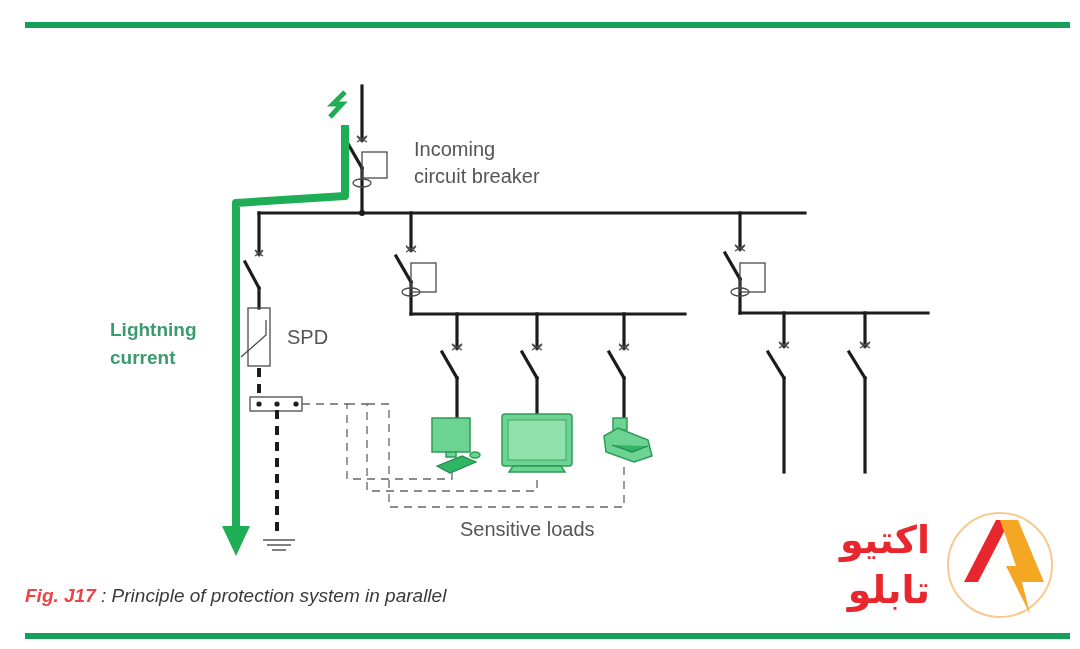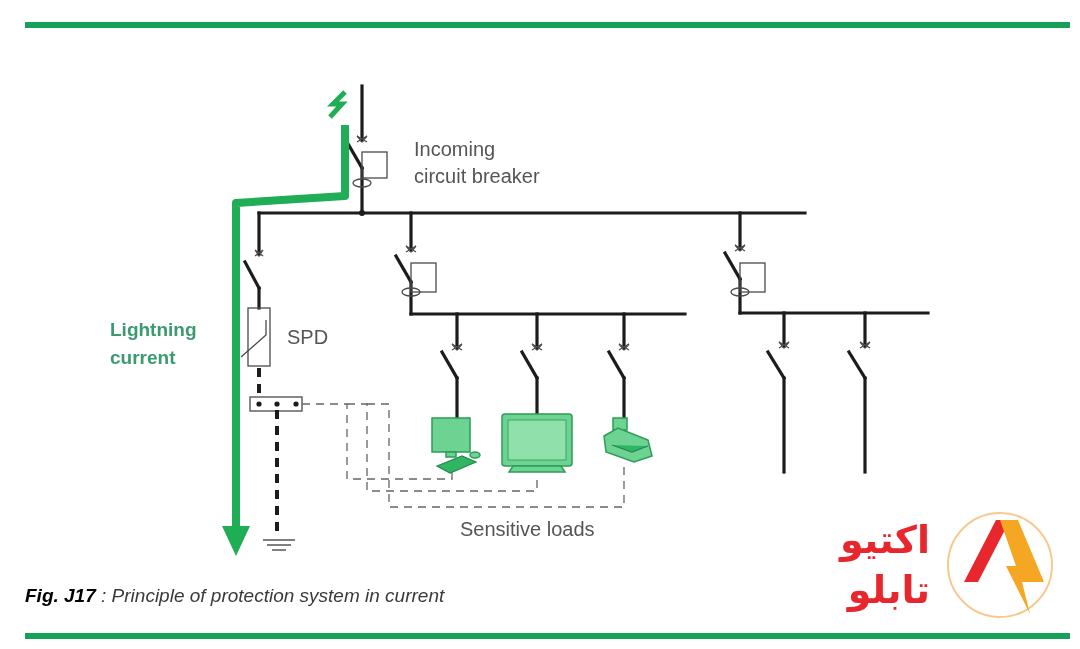--- a/index.html
+++ b/index.html
@@ -9,21 +9,21 @@
   #rule-top { top: 22px; }
   #rule-bottom { top: 633px; }
   svg#diagram { position: absolute; left: 0; top: 0; }
   .wire { stroke: #1c1c1c; stroke-width: 3.2; fill: none; stroke-linecap: square; }
   .thin { stroke: #4a4a4a; stroke-width: 1.3; fill: none; }
   .dash { stroke: #666; stroke-width: 1.3; fill: none; stroke-dasharray: 8 6; }
   .gnd-dash { stroke: #1c1c1c; stroke-width: 4; fill: none; stroke-dasharray: 9 7; }
   .lbl { font-family: "Liberation Sans", sans-serif; font-size: 20px; fill: #555; }
   .green-lbl { font-family: "Liberation Sans", sans-serif; font-size: 19px; font-weight: bold; fill: #3c9a70; }
   .caption { position: absolute; left: 25px; top: 585px; font-size: 19px; font-style: italic; color: #3a3a3a; }
-  .caption .fig { color: #000000; font-weight: bold; }
+  .caption .fig { color: #ef4444; font-weight: bold; }
   .load { fill: #6dd393; stroke: #2c9c55; stroke-width: 1.5; }
   .load-dark { fill: #2fb564; stroke: #23894a; stroke-width: 1.2; }
   .logo-text { font-family: "DejaVu Sans", sans-serif; font-weight: bold; fill: #e8262e; font-size: 38px; }
 </style>
 </head>
 <body>
 
 <div class="rule" id="rule-top"></div>
 <div class="rule" id="rule-bottom"></div>
 
@@ -150,14 +150,14 @@
     <text class="logo-text" x="930" y="603" text-anchor="end">تابلو</text>
     <circle cx="1000" cy="565" r="52" fill="#ffffff" stroke="#f7c98f" stroke-width="2"></circle>
     <g>
       <path d="M964 582 L996 520 L1010 520 L978 582 Z" fill="#e8262e"></path>
       <path d="M1000 520 L1018 520 L1044 582 L1022 582 L1030 614 L1006 566 L1016 566 Z" fill="#f5a623"></path>
     </g>
   </g>
 </svg>
 
 <div class="caption">
-  <span class="fig">Fig. J17</span><span> : </span><span>Principle of protection system in current</span>
+  <span class="fig">Fig. J17</span><span> : </span><span>Principle of protection system in parallel</span>
 </div>
 
 </body></html>

